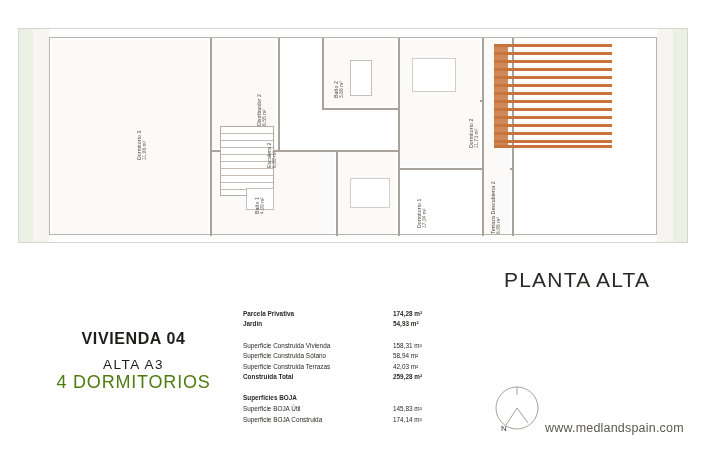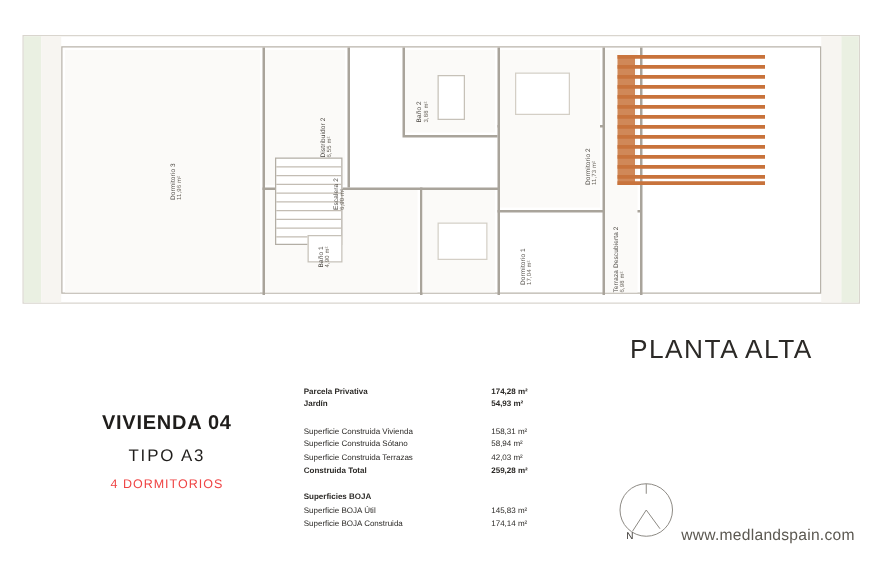--- a/index.html
+++ b/index.html
@@ -172,24 +172,23 @@
     letter-spacing: 0.6px;
     color: #1f1d1b;
   }
   .vivienda-sub {
     font-size: 13.5px;
     letter-spacing: 1.5px;
     color: #1f1d1b;
     margin-top: 9px;
   }
   .vivienda-sub2 {
-    font-size: 10px;
+    font-size: 18px;
     letter-spacing: 0.8px;
-    color: #ef4444;
-    margin-top: 10px;
+    color: #4d7c0f;
   }
 
   .specs {
     position: absolute;
     left: 243px;
     top: 310px;
     width: 230px;
     font-size: 6.4px;
     color: #2b2926;
   }
@@ -350,21 +349,21 @@
       <div class="slat" style="top:88px;"></div>
       <div class="slat" style="top:96px;"></div>
       <div class="slat" style="top:101px;"></div>
     </div>
   </div>
 
   <div class="planta-alta">PLANTA ALTA</div>
 
   <div class="vivienda-block">
     <div class="vivienda-title">VIVIENDA 04</div>
-    <div class="vivienda-sub">TIPO A3</div>
+    <div class="vivienda-sub">ALTA A3</div>
     <div class="vivienda-sub2">4 DORMITORIOS</div>
   </div>
 
   <div class="specs">
     <div class="spec-row bold">
       <span class="spec-name">Parcela Privativa</span>
       <span class="spec-val">174,28 m²</span>
     </div>
     <div class="spec-row bold">
       <span class="spec-name">Jardín</span>

